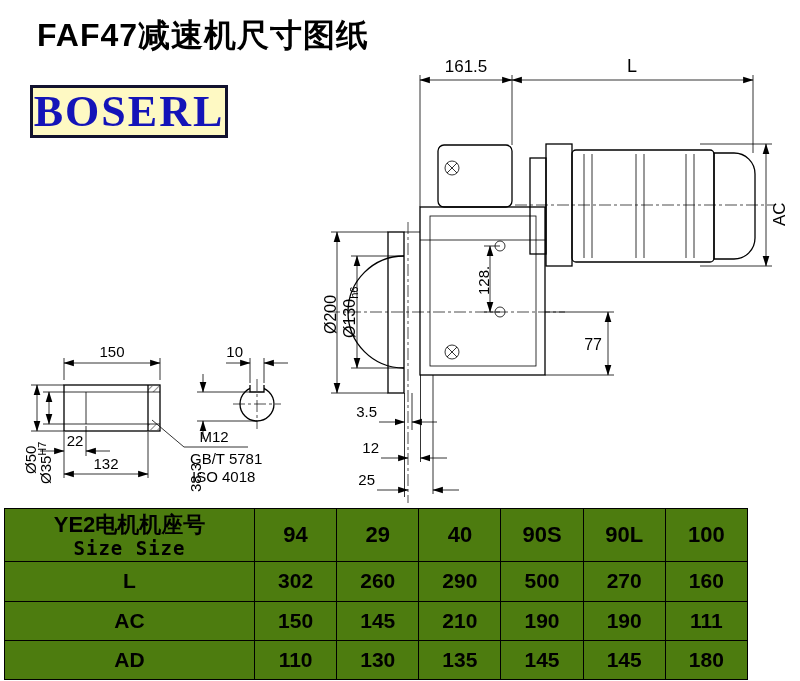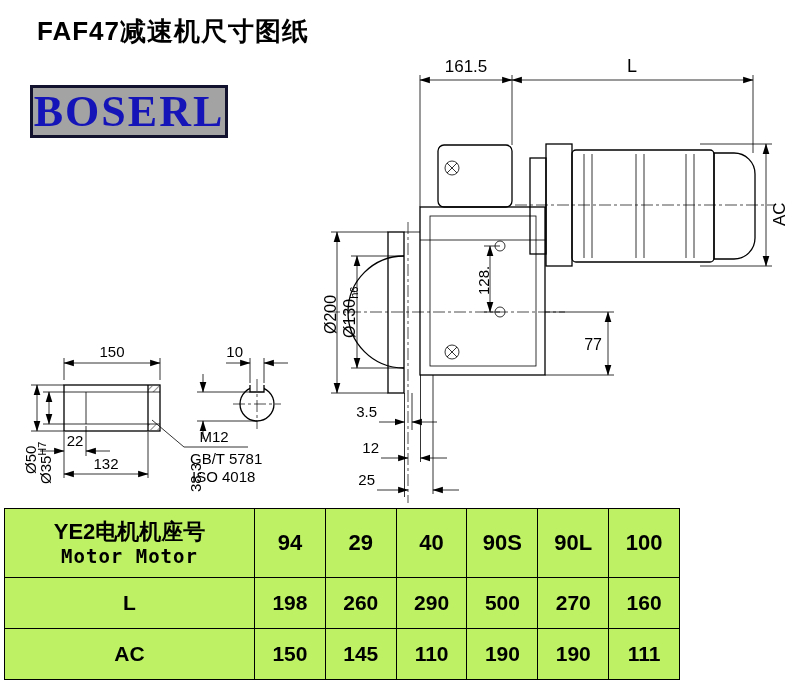--- a/index.html
+++ b/index.html
@@ -1,34 +1,34 @@
 <!DOCTYPE html>
 <html><head>
 <meta charset="utf-8">
 <style>
   * { margin:0; padding:0; box-sizing:border-box; }
   html,body { width:800px; height:681px; background:#fff; overflow:hidden; position:relative;
     font-family:"Liberation Sans","DejaVu Sans",sans-serif; color:#000; }
 
-  .title { position:absolute; left:37px; top:14px; font-size:26px; font-weight:700; letter-spacing:1px; white-space:nowrap;text-align:center; }
+  .title { position:absolute; left:37px; top:14px; font-size:32px; font-weight:700; letter-spacing:1px; white-space:nowrap;text-align:center; }
 
   .logo-box { position:absolute; left:30px; top:85px; width:198px; height:53px;
-    border:3px solid #12122e; display:flex; align-items:center; justify-content:center; background:#a3a3a3; }
+    border:3px solid #12122e; display:flex; align-items:center; justify-content:center; background:#fef9c3; }
   .logo-text { font-family:"Liberation Serif","DejaVu Serif",serif; font-size:44px; font-weight:700;
     color:#1414b8; letter-spacing:2px; line-height:1; }
 
   svg.drawing { position:absolute; left:0; top:0; }
   .outline { fill:none; stroke:#000; stroke-width:1.3; }
   .thin    { fill:none; stroke:#000; stroke-width:0.8; }
   .dim     { fill:none; stroke:#000; stroke-width:0.8; }
   .cl      { fill:none; stroke:#000; stroke-width:0.7; stroke-dasharray:12 3 3 3; }
   text.dt  { font-family:"Liberation Sans","DejaVu Sans",sans-serif; fill:#000; }
 
-  table.size-table { position:absolute; left:4px; top:508px; width:676px; height:172px;
-    border-collapse:collapse; table-layout:fixed; background:#bef264; }
+  table.size-table { position:absolute; left:4px; top:508px; width:744px; height:172px;
+    border-collapse:collapse; table-layout:fixed; background:#4d7c0f; }
   .size-table th, .size-table td { border:1.5px solid #000; text-align:center; vertical-align:middle;
     font-weight:700; padding:0; font-size:21px; }
   .size-table tr.hrow th { height:53px; font-size:22px; }
   .size-table tr.drow th, .size-table tr.drow td { height:39px; }
   .size-table .zh { font-size:22px; line-height:1.2; }
   .size-table .en { font-family:"DejaVu Sans Mono","Liberation Mono",monospace; font-size:19px; letter-spacing:1px; line-height:1.1; }
   col.c0 { width:250px; }
 </style>
 </head>
 <body>
@@ -204,41 +204,50 @@
       <col>
       <col>
       <col>
       <col>
       <col>
     </colgroup>
   <tbody>
     <tr class="hrow">
       <th>
         <div class="zh">YE2电机机座号</div>
-        <div class="en">Motor Motor</div>
+        <div class="en">Size Size</div>
       </th>
       <th>94</th>
       <th>29</th>
       <th>40</th>
       <th>90S</th>
       <th>90L</th>
       <th>100</th>
     </tr>
     <tr class="drow">
       <th>L</th>
-      <td>198</td>
+      <td>302</td>
       <td>260</td>
       <td>290</td>
       <td>500</td>
       <td>270</td>
       <td>160</td>
     </tr>
     <tr class="drow">
       <th>AC</th>
       <td>150</td>
       <td>145</td>
-      <td>110</td>
+      <td>210</td>
       <td>190</td>
       <td>190</td>
       <td>111</td>
     </tr>
+    <tr class="drow">
+      <th>AD</th>
+      <td>110</td>
+      <td>130</td>
+      <td>135</td>
+      <td>145</td>
+      <td>145</td>
+      <td>180</td>
+    </tr>
   </tbody>
 </table>
 
 </body></html>

